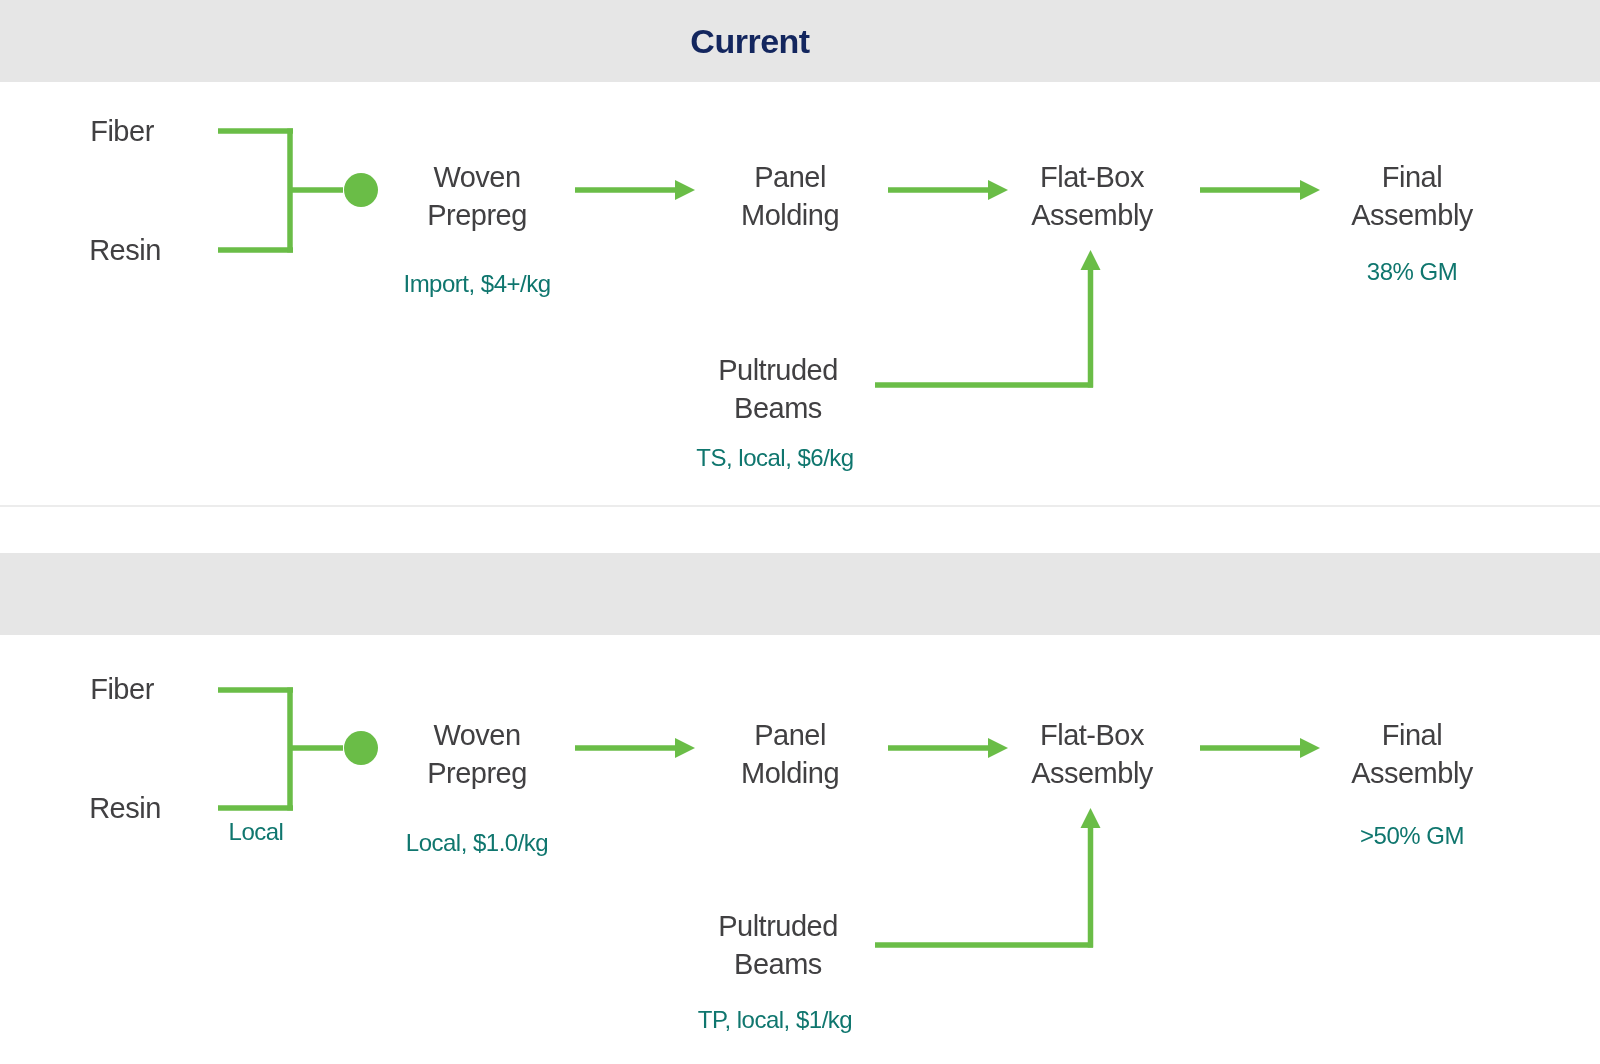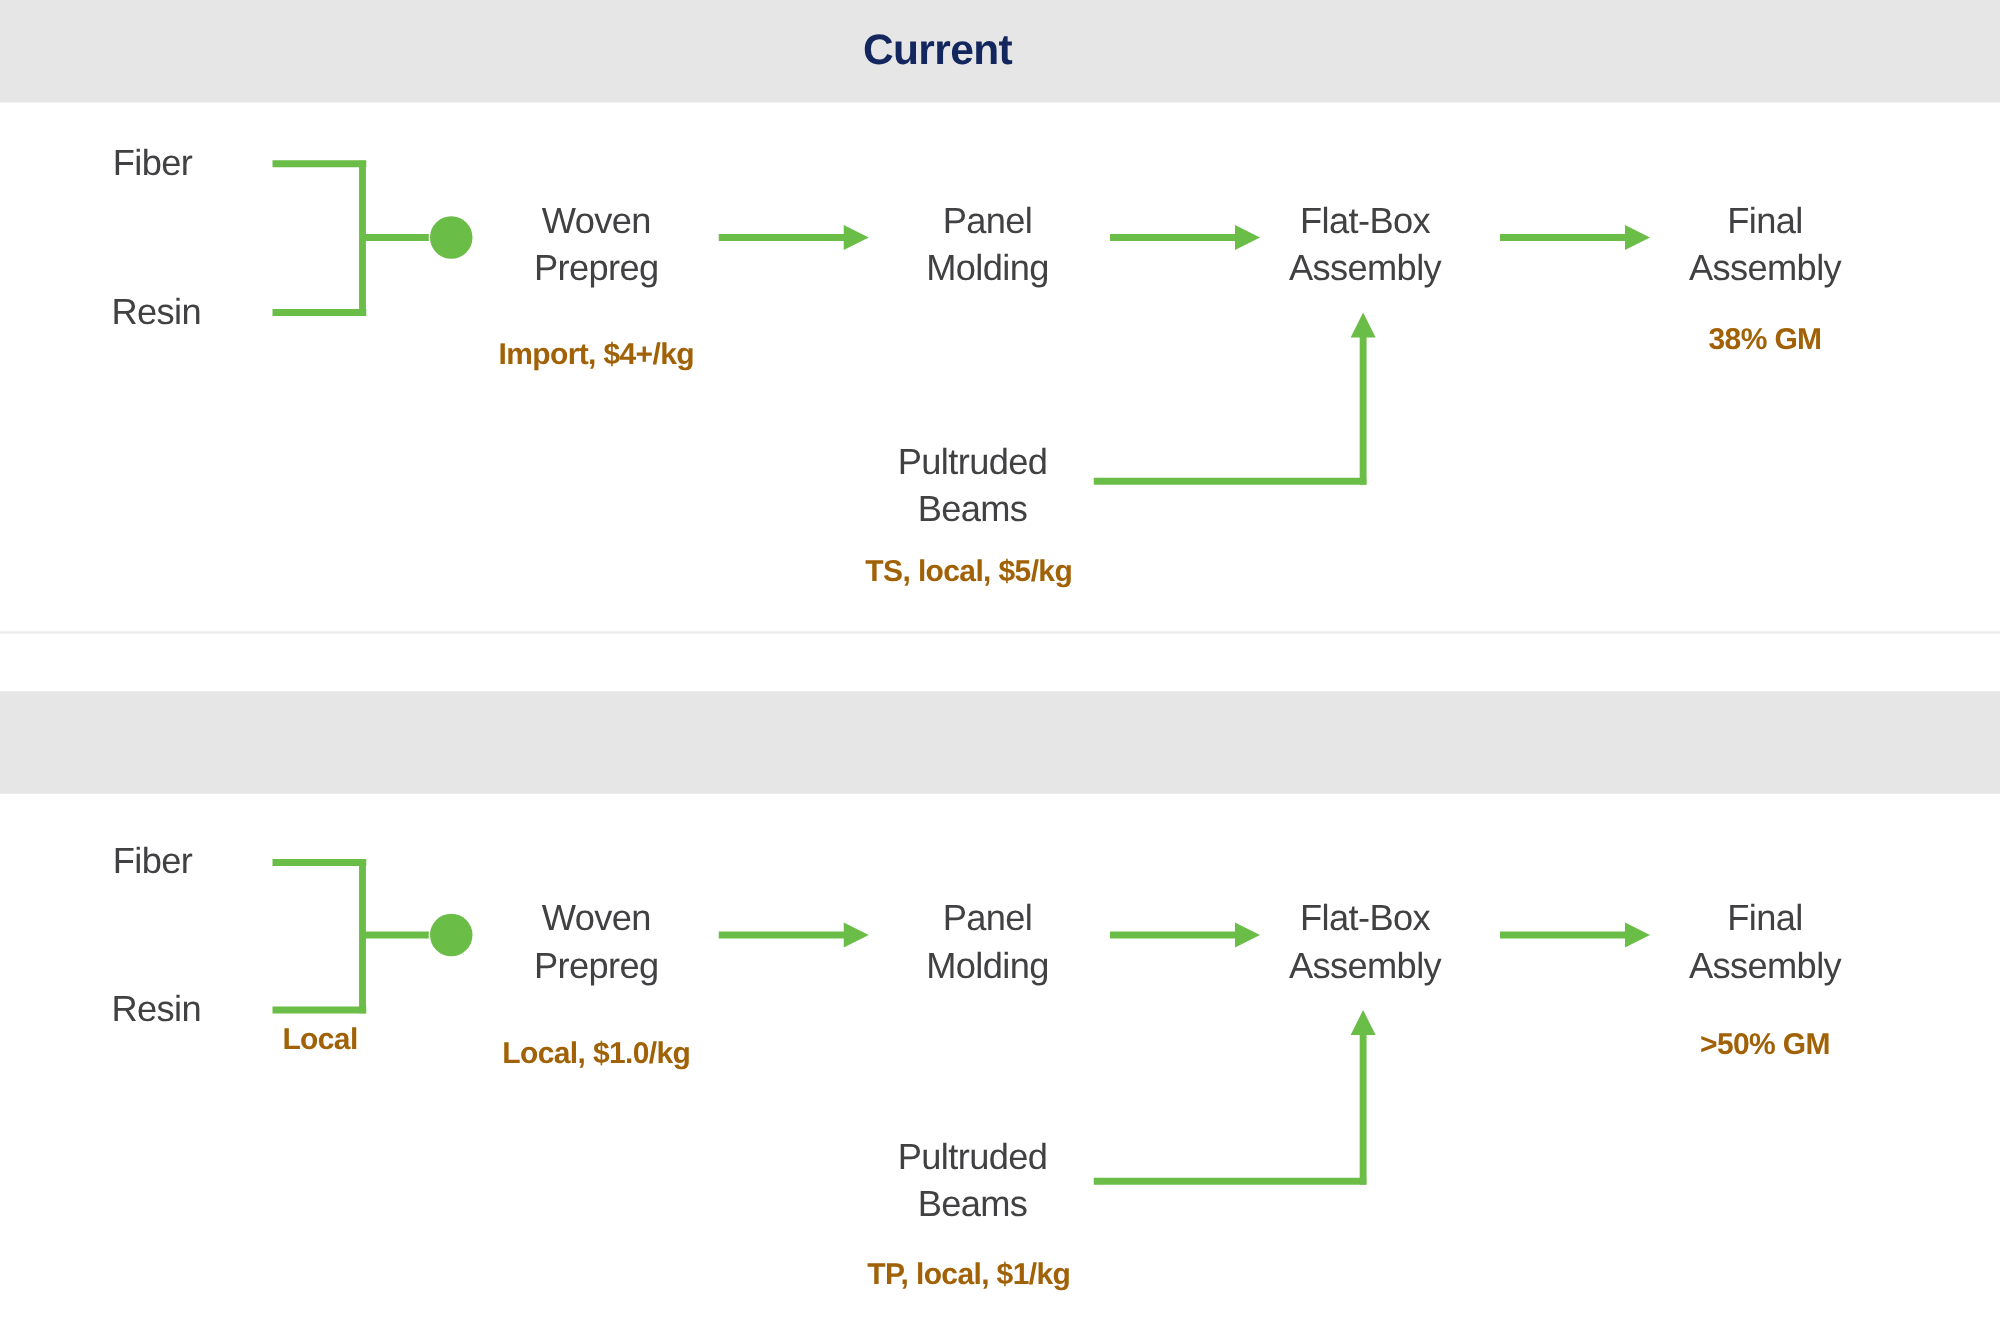--- a/index.html
+++ b/index.html
@@ -12,21 +12,21 @@
     position:absolute;transform:translate(-50%,-50%);
     font-size:34px;font-weight:bold;color:#13265e;white-space:nowrap;letter-spacing:-0.5px;
   }
   .lbl{
     position:absolute;transform:translate(-50%,-50%);
     color:#414042;font-size:29px;line-height:38px;text-align:center;white-space:nowrap;
     letter-spacing:-0.5px;
   }
   .note{
     position:absolute;transform:translate(-50%,-50%);
-    color:#a16207;font-size:24px;font-weight:bold;white-space:nowrap;letter-spacing:-0.5px;
+    color:#0f766e;font-size:24px;font-weight:normal;white-space:nowrap;letter-spacing:-0.5px;
   }
   .note-local{font-size:24px;}
   .divider{position:absolute;left:0;width:1600px;height:2px;background:#ececec;}
   svg.wires{position:absolute;left:0;top:0;width:1600px;height:1064px;pointer-events:none;}
   svg.wires path{stroke:#6abd47;stroke-width:5.5;fill:none;}
   svg.wires polygon,svg.wires circle{fill:#6abd47;stroke:none;}
 </style>
 </head>
 <body>
 
@@ -121,21 +121,21 @@
   <div class="lbl" style="left:1412px;top:196px;">
     <div>Final</div>
     <div>Assembly</div>
   </div>
   <div class="note" style="left:1412px;top:272px;text-align:right;">38% GM</div>
 
   <div class="lbl" style="left:778px;top:389px;">
     <div>Pultruded</div>
     <div>Beams</div>
   </div>
-  <div class="note" style="left:775px;top:458px;">TS, local, $5/kg</div>
+  <div class="note" style="left:775px;top:458px;">TS, local, $6/kg</div>
 
   <div class="lbl" style="left:122px;top:689px;">Fiber</div>
   <div class="lbl" style="left:125px;top:808px;">Resin</div>
   <div class="note note-local" style="left:256px;top:832px;">Local</div>
 
   <div class="lbl" style="left:477px;top:754px;">
     <div>Woven</div>
     <div>Prepreg</div>
   </div>
   <div class="note" style="left:477px;top:843px;">Local, $1.0/kg</div>

